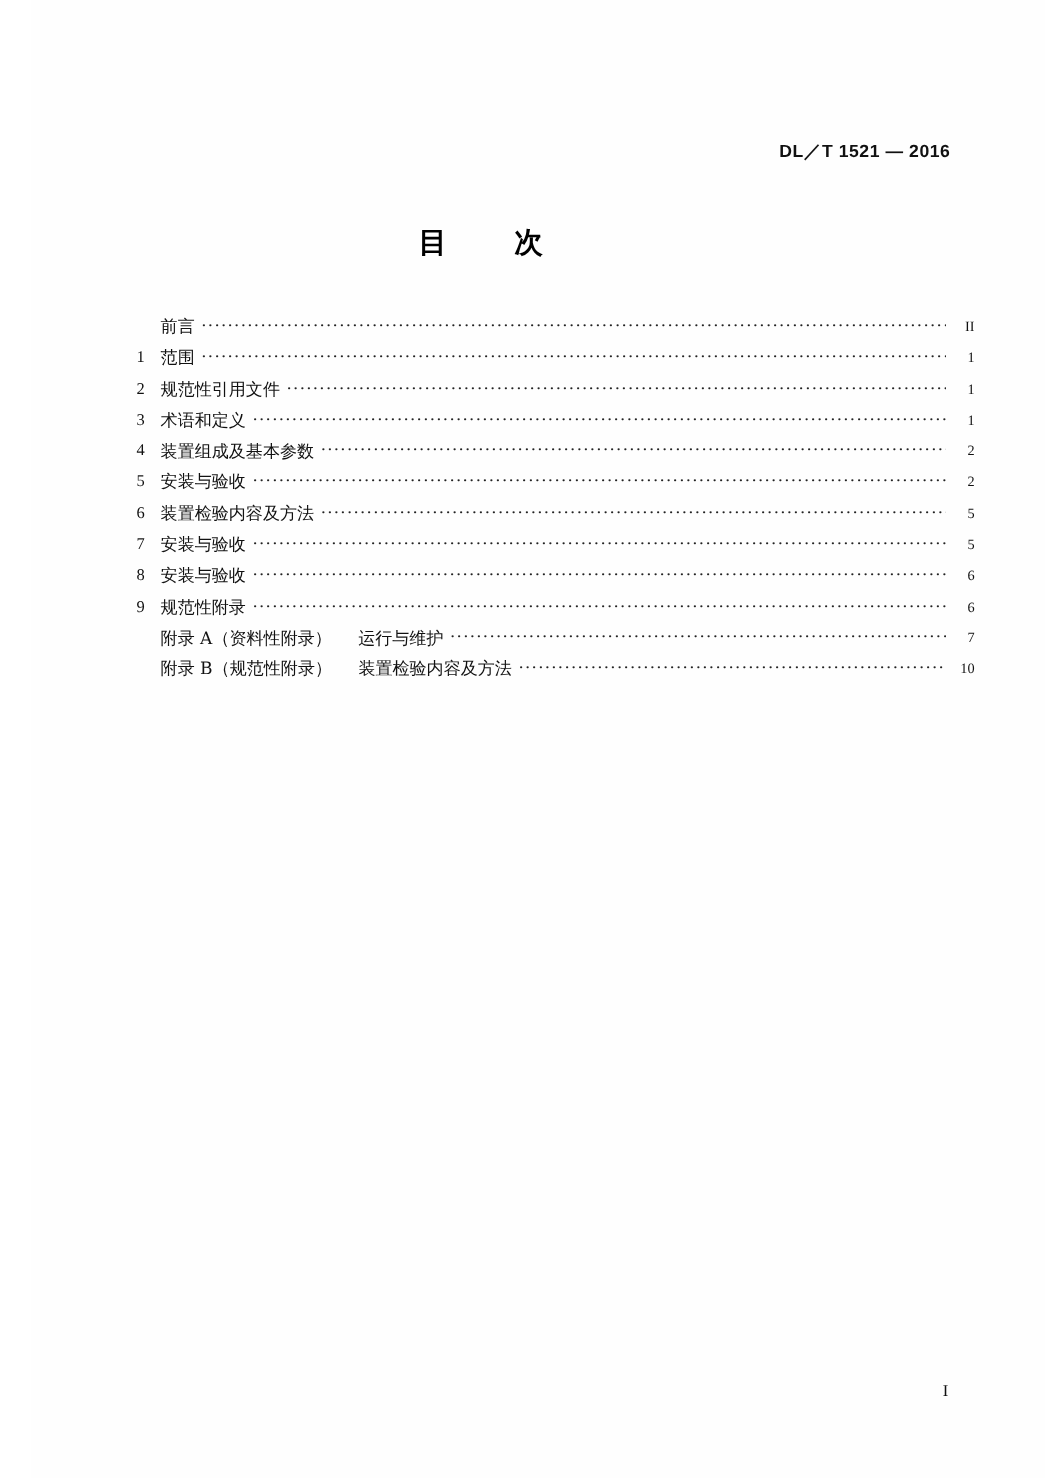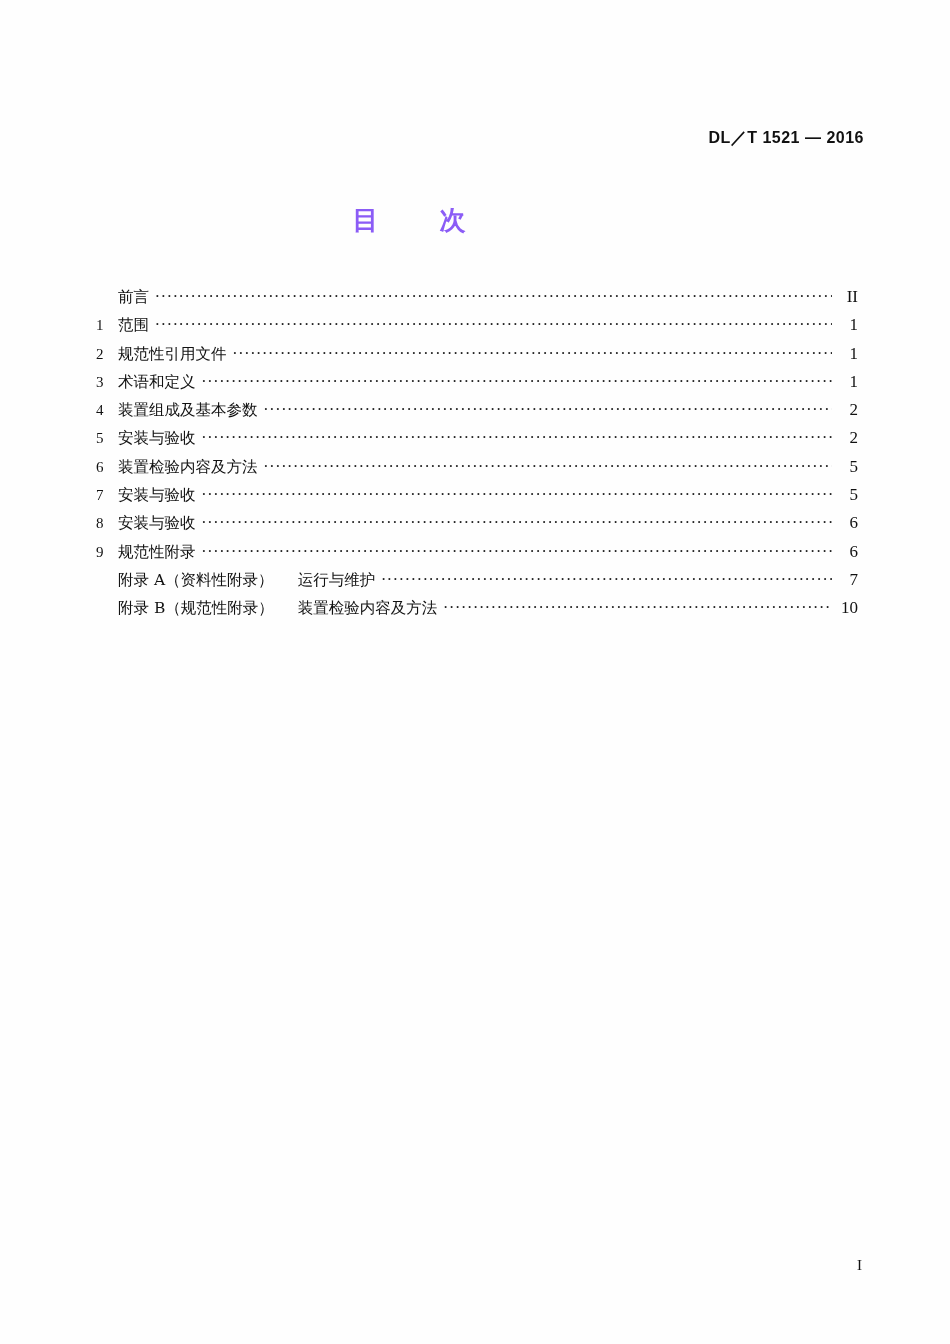--- a/index.html
+++ b/index.html
@@ -13,20 +13,21 @@
     position: relative;
     font-family: "DejaVu Serif", "Liberation Serif", serif;
     color: #111;
     overflow: hidden;
   }
 
   .page {
     position: absolute;
     inset: 0;
     background: #fefefe;
+    margin-left: 28px;
   }
 
   
   .std-header {
     position: absolute;
     top: 128px;
     right: 86px;
     font-family: "Liberation Sans", sans-serif;
     font-weight: bold;
     font-size: 16px;
@@ -39,21 +40,21 @@
   .toc-title {
     position: absolute;
     top: 203px;
     left: 0;
     width: 818px;
     text-align: center;
     font-size: 26px;
     font-weight: bold;
     letter-spacing: 26px;
     text-indent: 26px;
-    color: #8b5cf6;
+    color: #000000;
   }
 
   
   .toc {
     position: absolute;
     top: 283px;
     left: 96px;
     width: 762px;
   }
 
@@ -88,21 +89,21 @@
     color: #222;
     transform: translateY(-1px);
   }
 
   .toc-page {
     flex: 0 0 auto;
     padding-left: 6px;
     min-width: 20px;
     text-align: right;
     font-family: "Liberation Serif", serif;
-    font-size: 17px;
+    font-size: 13px;
   }
 
   
   .toc-row.no-num .toc-label {
     padding-left: 0;
   }
 
   .toc-row.annex .toc-label-sub {
     padding-left: 18px;
   }

